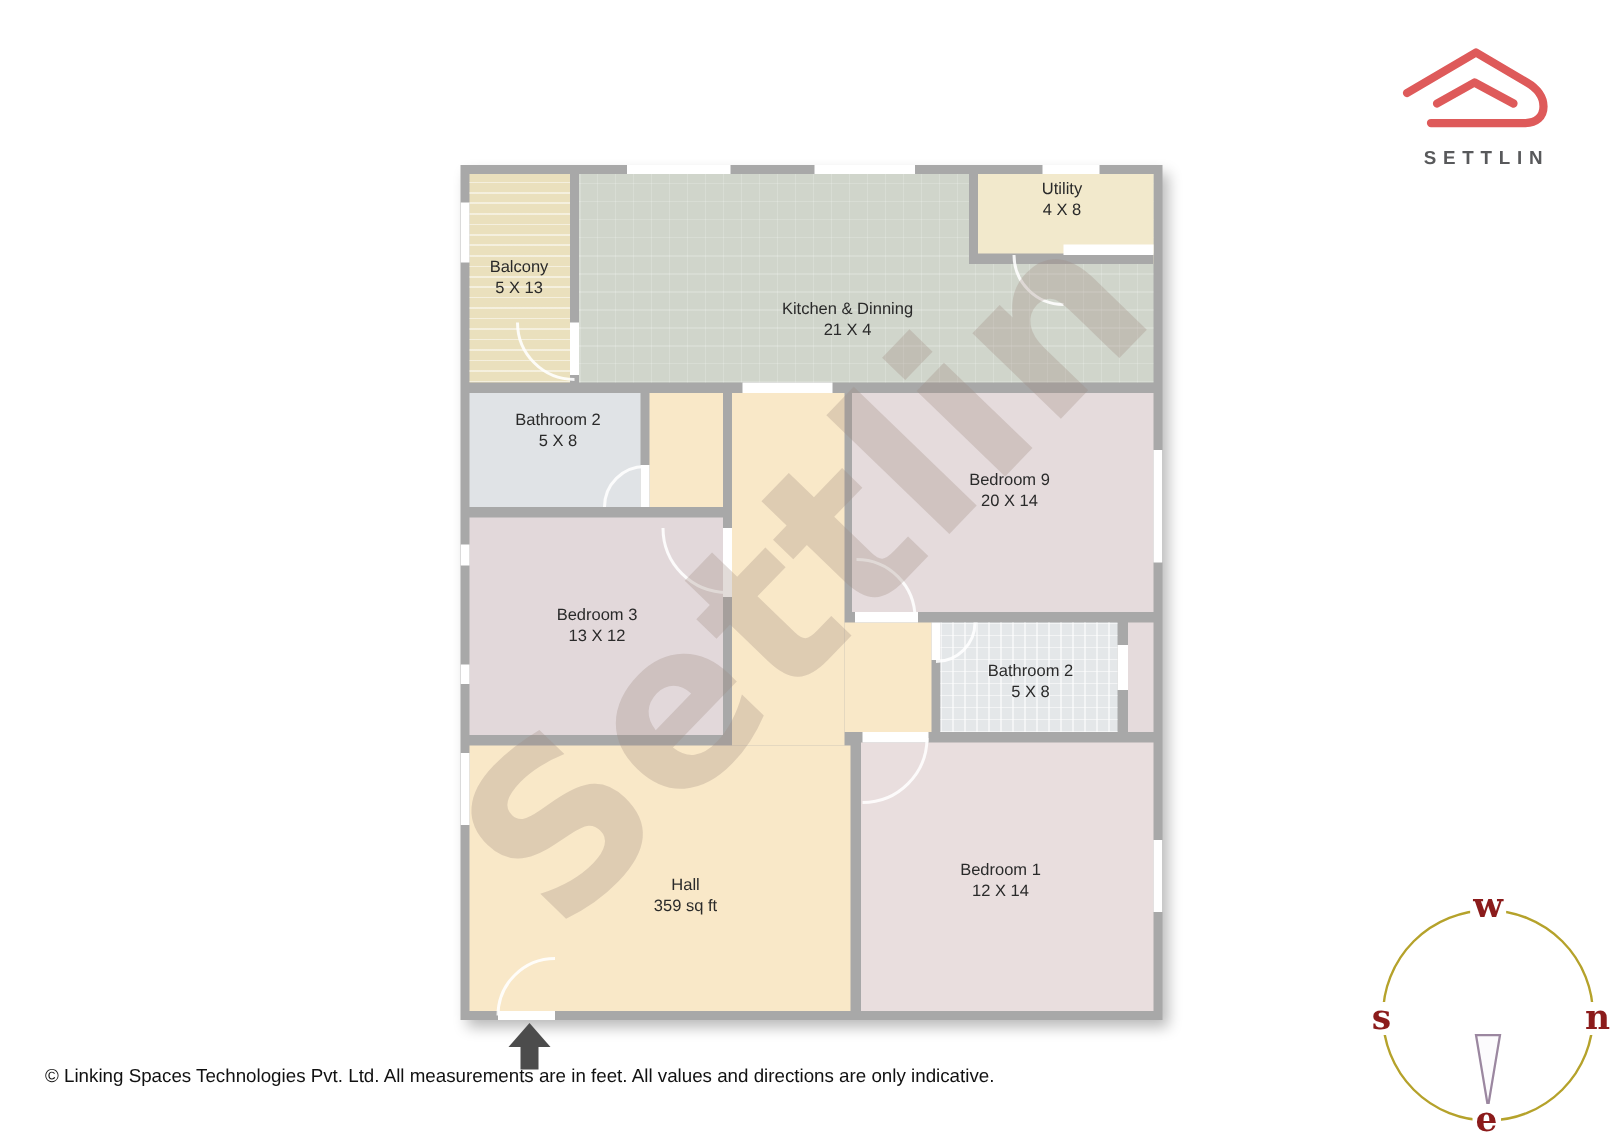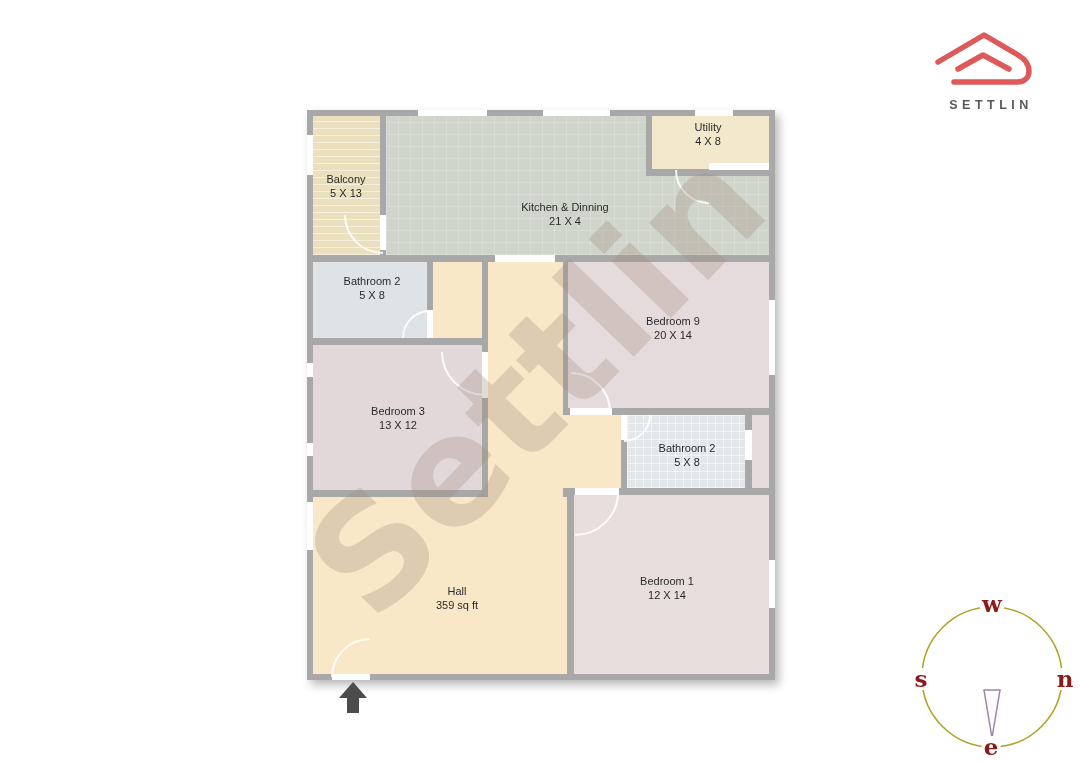--- a/index.html
+++ b/index.html
@@ -122,20 +122,21 @@
     <div class="rlabel" style="left:380px;top:345px;"><span>Bathroom 2</span><br><span>5 X 8</span></div>
     <div class="rlabel" style="left:150px;top:488px;"><span>Hall</span><br><span>359 sq ft</span></div>
     <div class="rlabel" style="left:360px;top:478px;"><span>Bedroom 1</span><br><span>12 X 14</span></div>
   </div>
 
   <svg class="entrance-arrow" width="32" height="34" viewBox="0 0 32 34">
     <polygon points="16,2 30,18 2,18" fill="#4c4c4c"></polygon>
     <rect x="10" y="18" width="12" height="15" fill="#4c4c4c"></rect>
   </svg>
 
+  <div class="caption">© Linking Spaces Technologies Pvt. Ltd. All measurements are in feet. All values and directions are only indicative.</div>
 
   <div class="compass">
     <svg width="176" height="168" viewBox="0 0 176 168">
       <circle cx="87" cy="85" r="70" fill="none" stroke="#b5a22b" stroke-width="1.6"></circle>
       <polygon points="79,98 95,98 87,146" fill="#fcfbfd" stroke="#9b87a0" stroke-width="1.5"></polygon>
     </svg>
     <div class="cletter" style="left:87px; top:12px;">w</div>
     <div class="cletter" style="left:16px; top:87px;">s</div>
     <div class="cletter" style="left:160px;top:87px;">n</div>
     <div class="cletter" style="left:86px; top:155px;">e</div>

